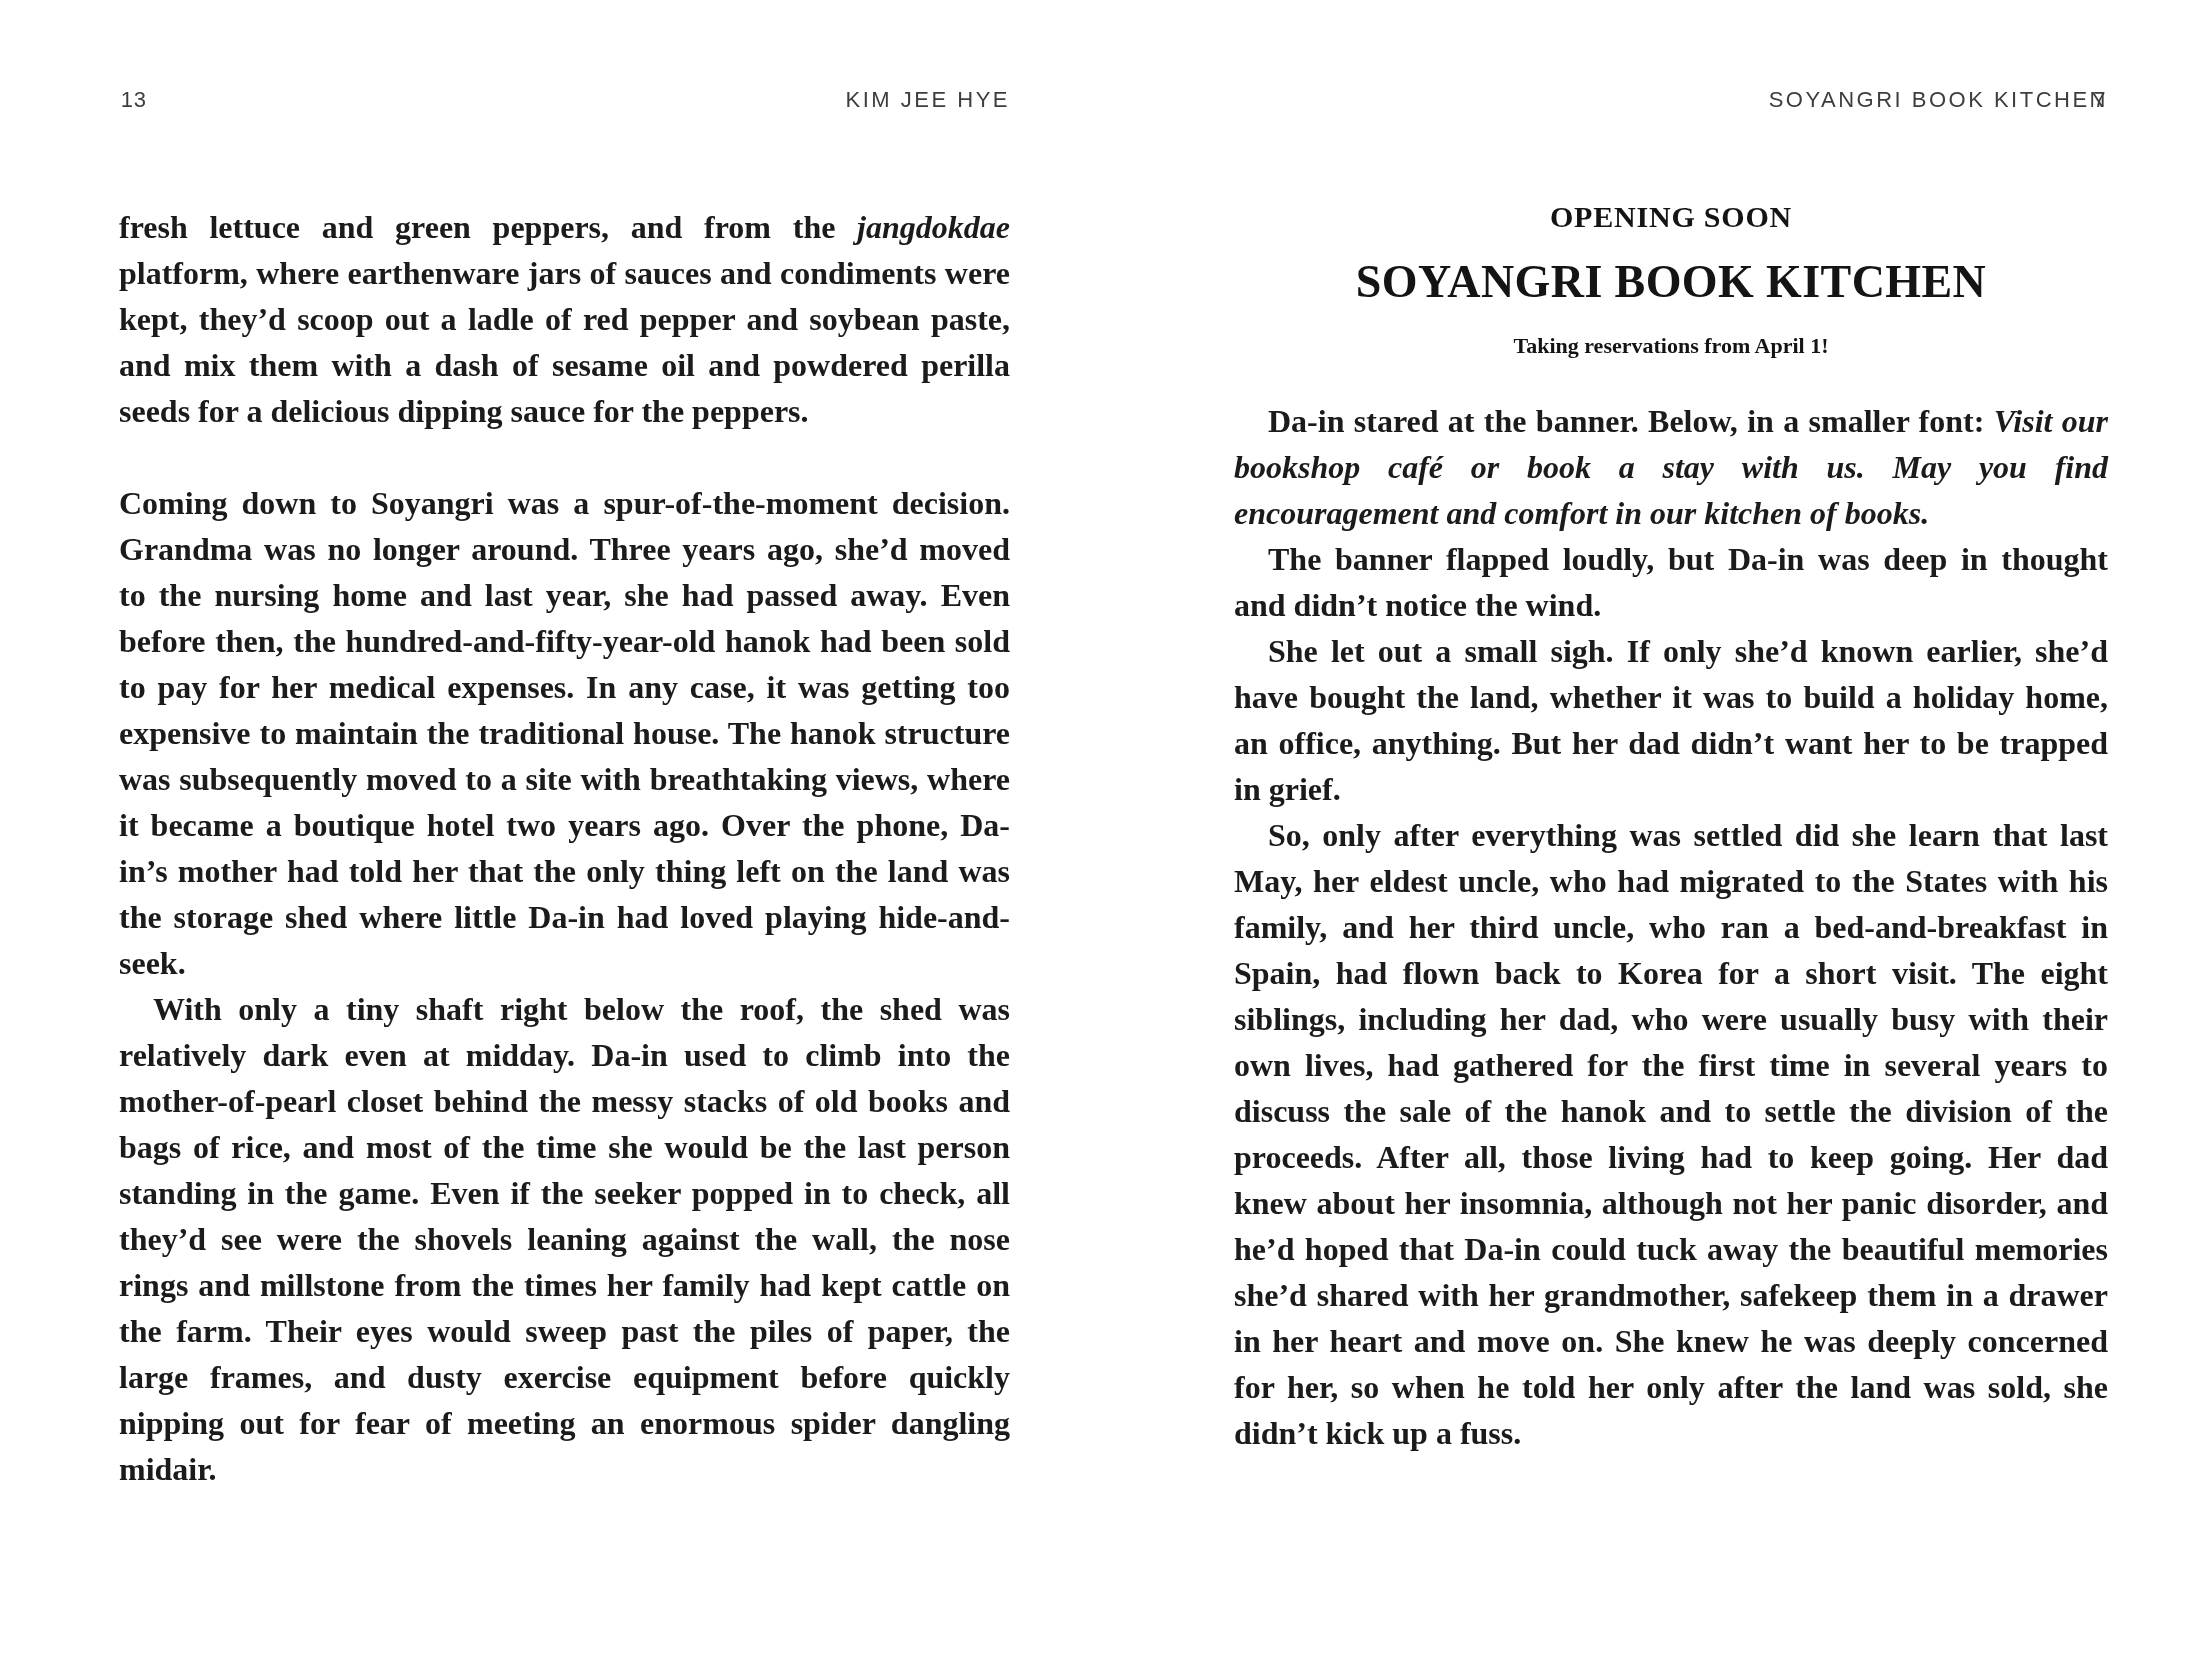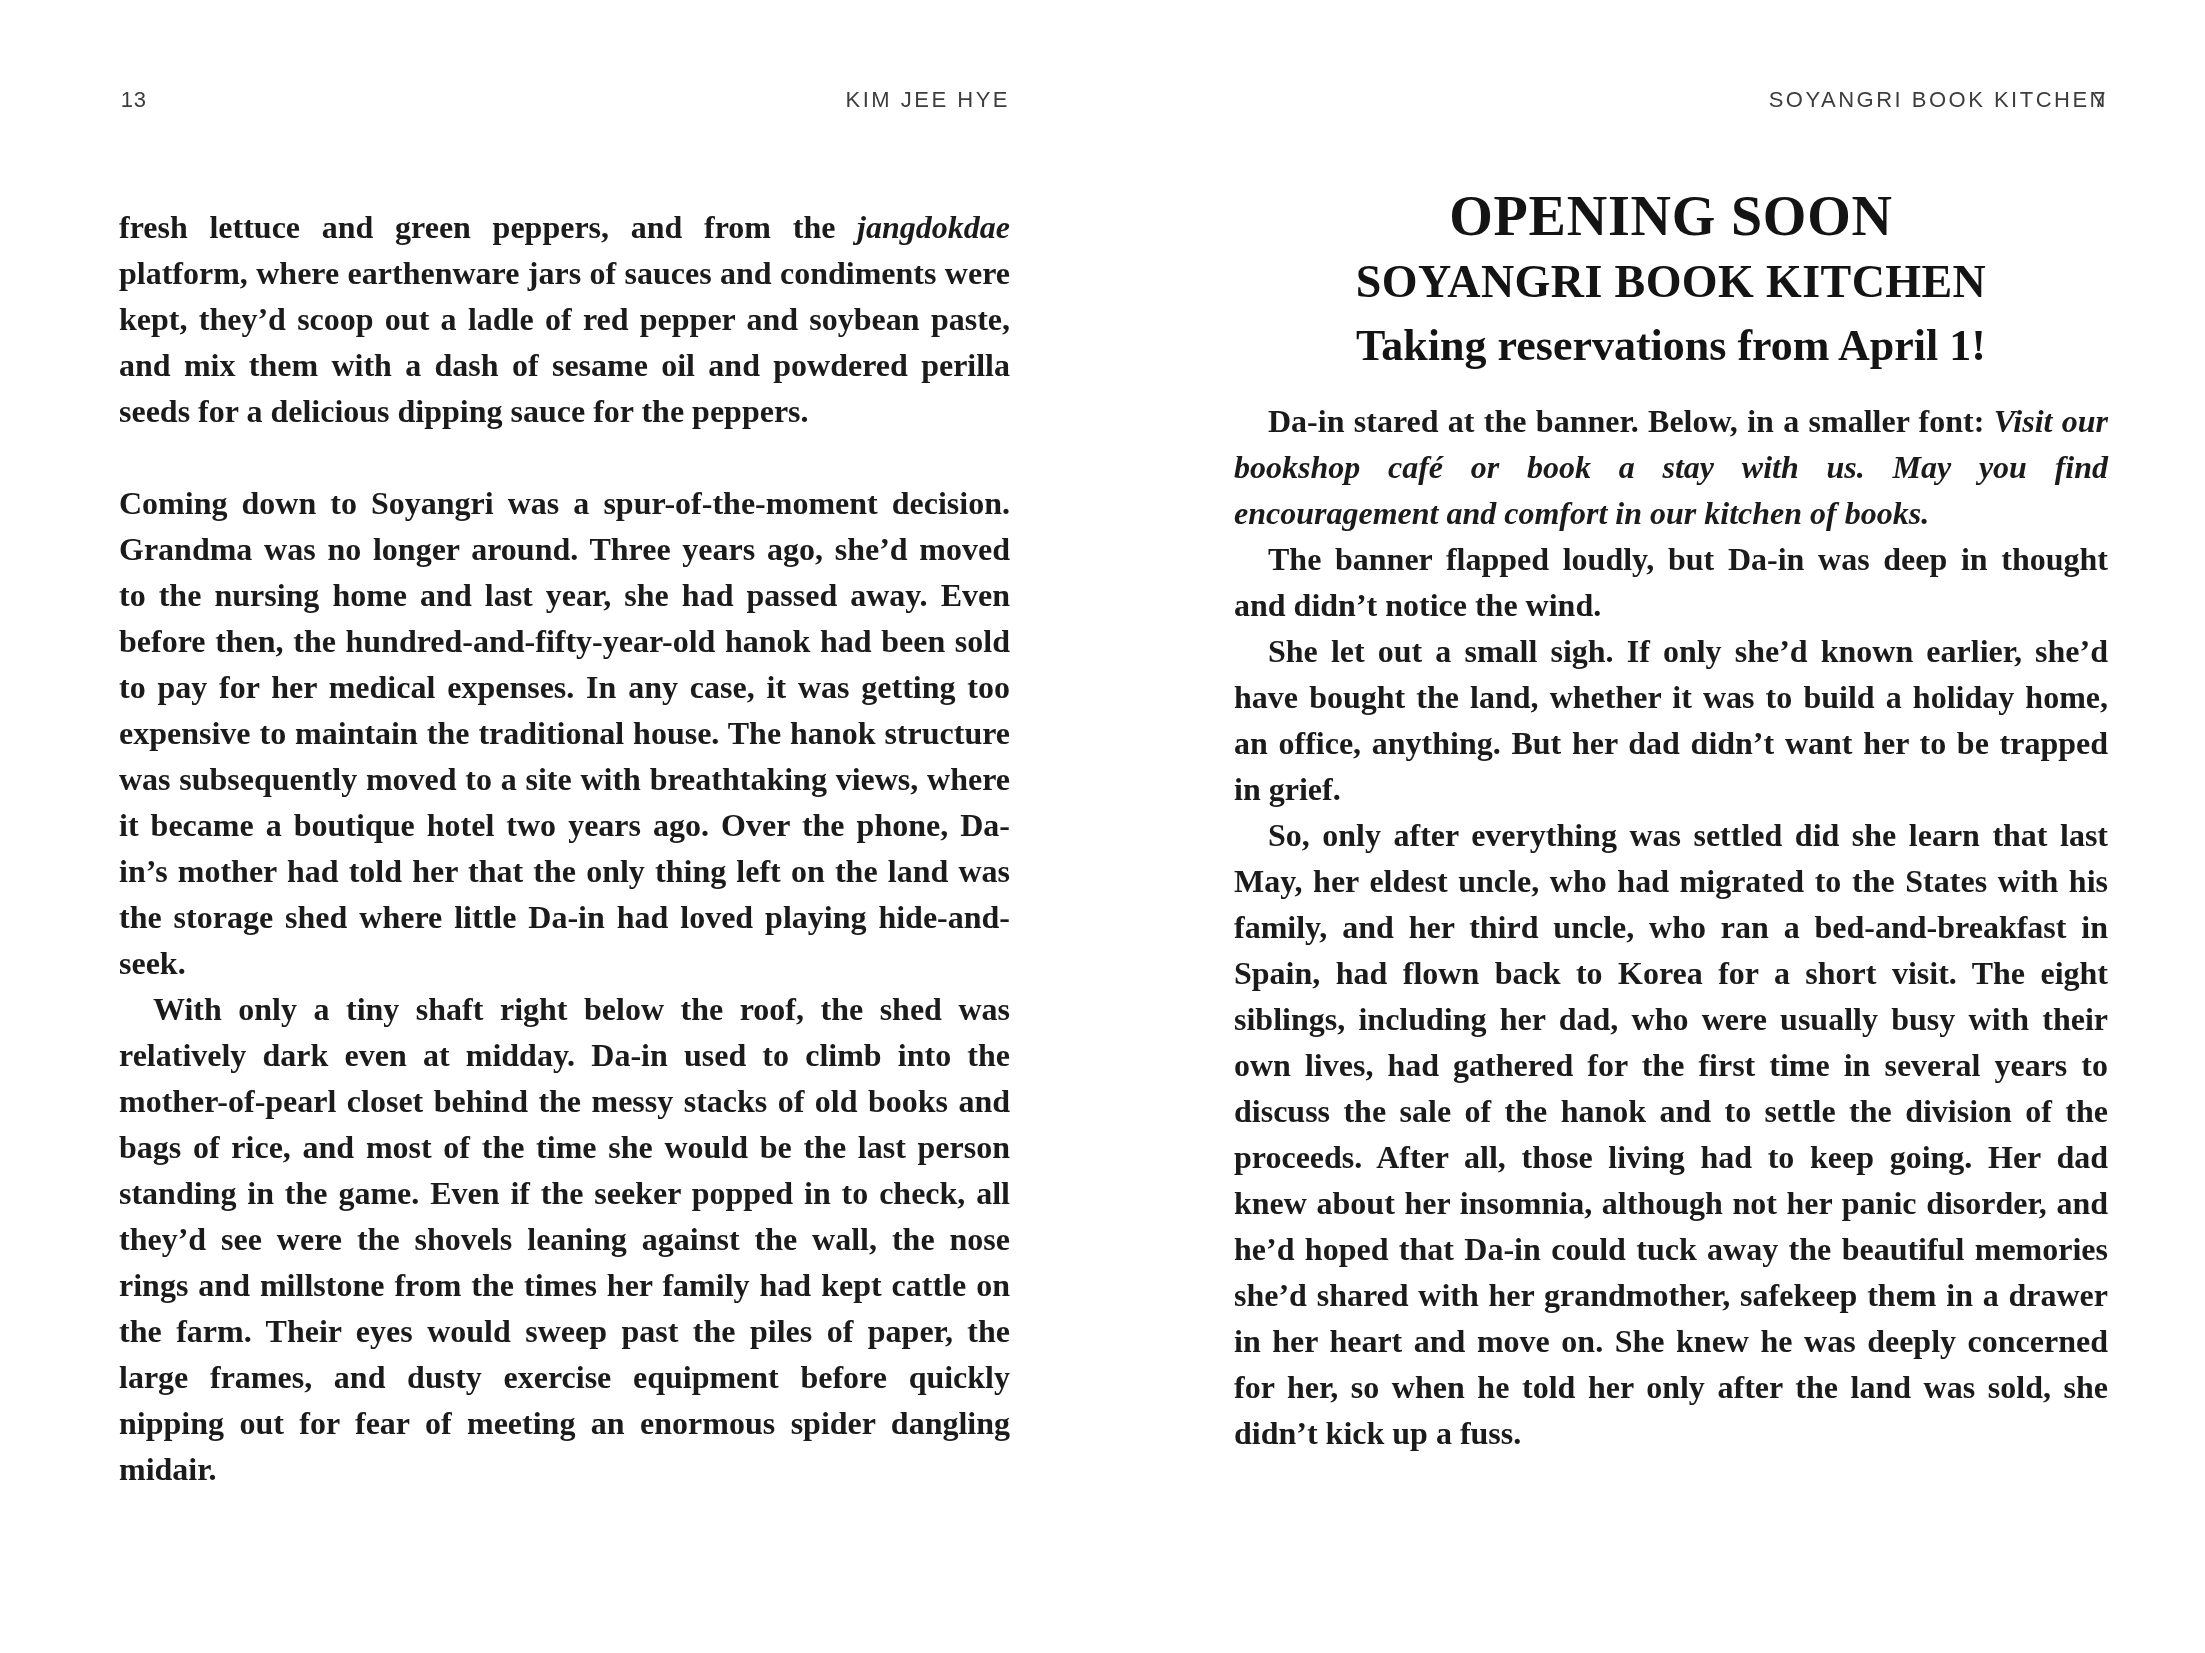--- a/index.html
+++ b/index.html
@@ -45,32 +45,32 @@
   .body-text p.gap { margin-top: 46px; }
   .body-text i { font-style: italic; }
 
   .banner {
     margin-top: 75px;
     text-align: center;
     font-weight: bold;
     color: #141414;
   }
   .banner .bh-top {
-    font-size: 56px; line-height: 51px;
+    font-size: 30px; line-height: 51px;
     letter-spacing: 0.8px;
     margin: 0 0 13.6px 0;
     text-align: center;
   }
   .banner .bh-title {
     font-size: 46px; line-height: 54px;
     letter-spacing: 0.4px;
     margin: 0 0 10.2px 0;
   }
   .banner .bh-sub {
-    font-size: 44px; line-height: 41px;
+    font-size: 22px; line-height: 41px;
     margin: 16px;
   }
 </style>
 </head>
 <body>
 
 <div class="spread">
 
   <section class="page left">
     <header class="running-header">

